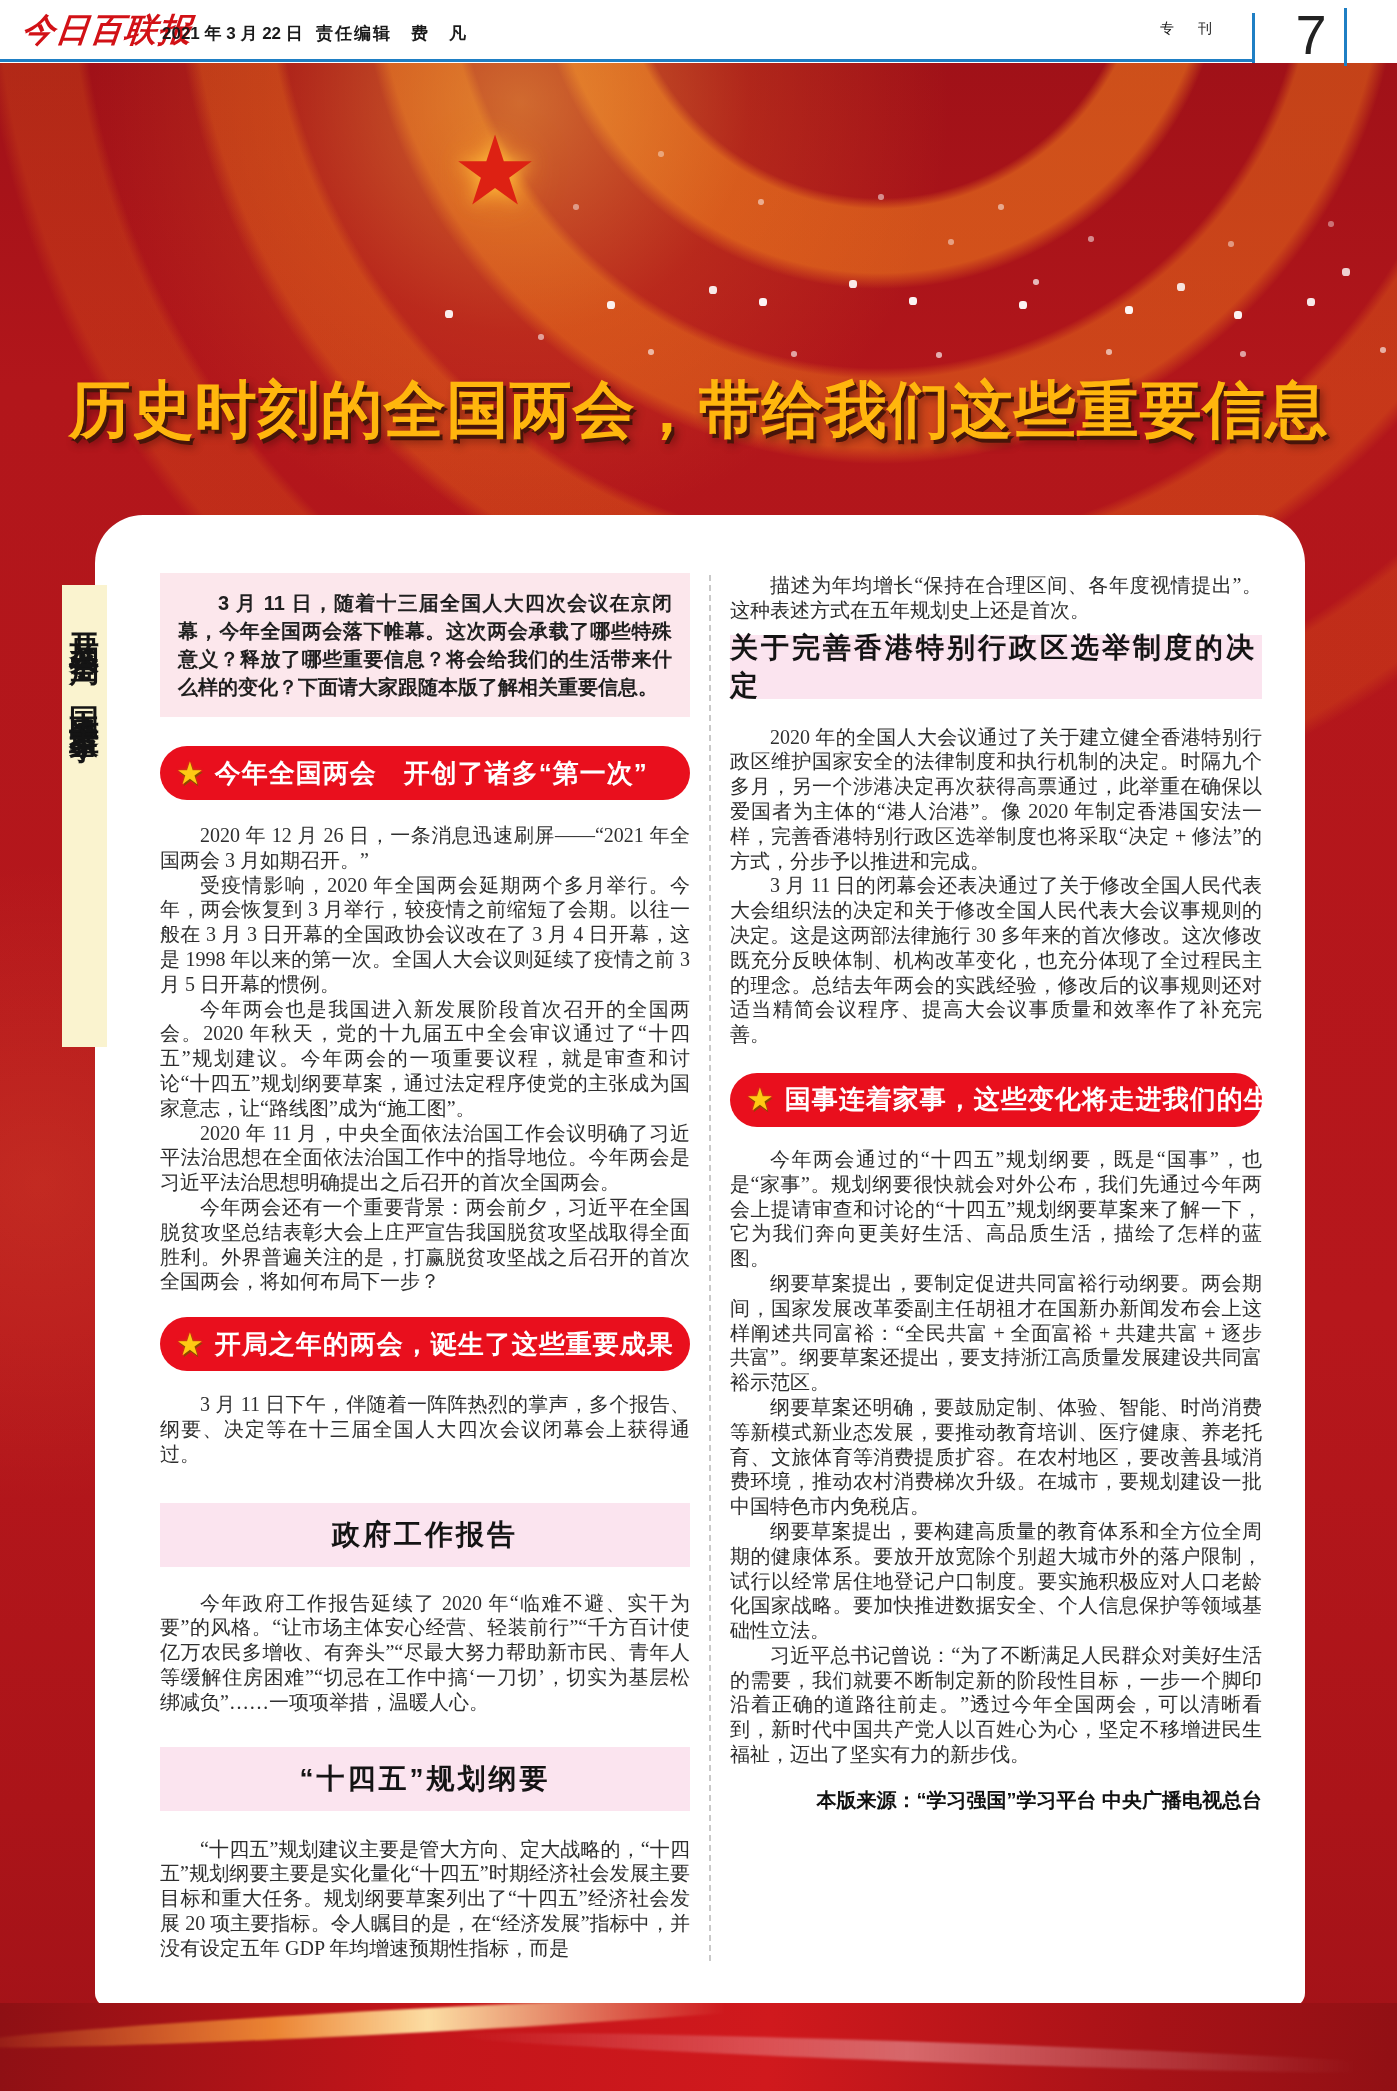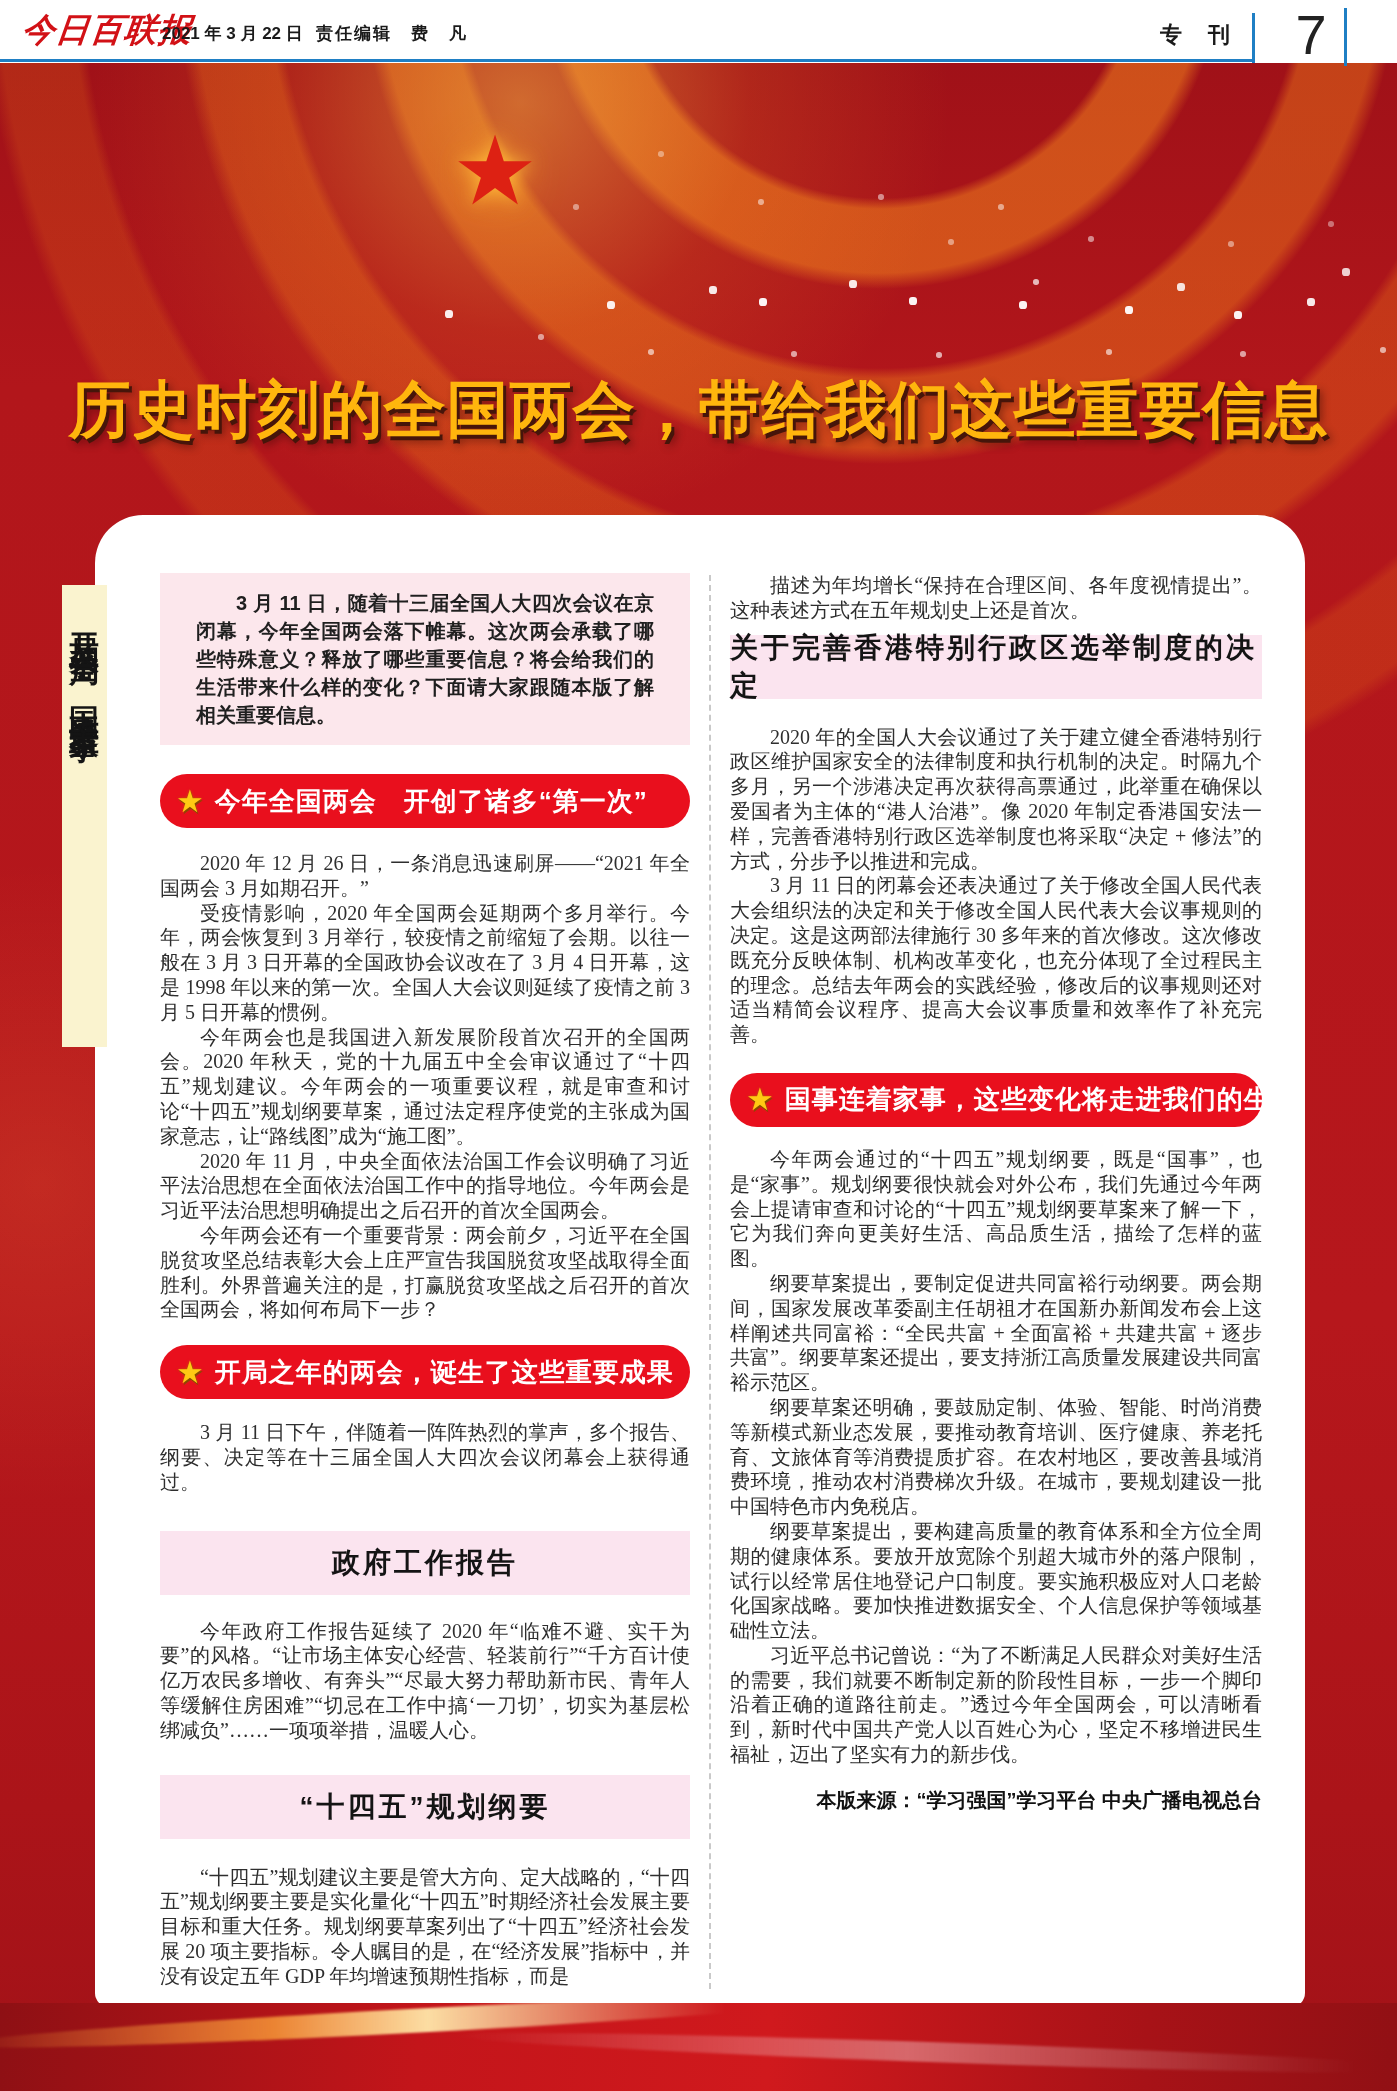--- a/index.html
+++ b/index.html
@@ -5,21 +5,21 @@
   html,body { margin:0; padding:0; background:#ffffff; }
   .page { position:relative; width:1397px; height:2091px; overflow:hidden; background:#fff;
           font-family:"Liberation Sans", sans-serif; }
 
   
   .topbar { position:absolute; top:0; left:0; width:1397px; height:63px; background:#fff; z-index:5; }
   .masthead { position:absolute; left:22px; top:8px; font-family:"Liberation Serif", serif;
               font-weight:bold; font-style:italic; font-size:33px; color:#d21116; letter-spacing:1px; transform:skewX(-6deg); }
   .hdr-date { position:absolute; left:162px; top:22px; font-weight:bold; font-size:17px; color:#1a1a1a; }
   .hdr-editor { position:absolute; left:316px; top:22px; font-weight:bold; font-size:17px; color:#1a1a1a; letter-spacing:2px; }
-  .hdr-edition { position:absolute; left:1160px; top:20px; font-weight:bold; font-size:22px; color:#1a1a1a; letter-spacing:10px; }
+  .hdr-edition { position:absolute; left:1160px; top:20px; font-weight:normal; font-size:14px; color:#1a1a1a; letter-spacing:10px; }
   .hdr-rule { position:absolute; left:0; top:59px; width:1252px; height:3px; background:#1f7fc4; }
   .hdr-vline1 { position:absolute; left:1252px; top:13px; width:3px; height:50px; background:#1f7fc4; }
   .hdr-vline2 { position:absolute; left:1344px; top:8px; width:3px; height:58px; background:#1f7fc4; }
   .page-num { position:absolute; left:1278px; top:2px; width:66px; text-align:center;
               font-size:56px; font-weight:300; color:#222; font-family:"Liberation Sans", sans-serif; }
 
   
   .poster { position:absolute; top:63px; left:0; width:1397px; height:2028px; z-index:1;
     background:
       radial-gradient(circle at 520px 40px, rgba(255,194,70,.50), rgba(255,150,40,.16) 230px, rgba(255,150,40,0) 430px),
@@ -62,21 +62,21 @@
   .side-slogan .s2 { margin-top:44px; }
 
   
   .card { position:absolute; left:95px; top:515px; width:1210px; height:1492px; z-index:6;
           background:#fff; border-radius:48px 48px 14px 14px; box-sizing:border-box; padding-top:58px; overflow:hidden; }
   .columns { display:flex; padding:0 43px 0 65px; }
   .col-left { width:530px; flex:none; }
   .divider { flex:none; width:0; border-left:2px dashed #c9c9c9; margin:2px 19px 0 19px; }
   .col-right { width:532px; flex:none; }
 
-  .intro-box { background:#fce7ec; padding:16px 36px; margin-bottom:29px; box-sizing:border-box;
+  .intro-box { background:#fce7ec; padding:16px 18px; margin-bottom:29px; box-sizing:border-box;
                font-weight:bold; font-size:20px; line-height:28px; color:#1f1f1f; text-align:justify; text-indent:2em; }
 
   .banner { height:54px; border-radius:28px; background:#e90f1d; display:flex; align-items:center;
             padding:0 16px; box-sizing:border-box; margin-bottom:23px; }
   .banner .star { font-size:31px; color:#ffc913; line-height:1; margin-right:11px;
                   text-shadow:1px 2px 0 #8a4a00, 0 0 3px #b36a00; }
   .banner .label { font-weight:bold; font-size:26px; color:#fff; letter-spacing:1px; white-space:nowrap; }
 
   .subhead { height:64px; background:#fbe4ef; display:flex; align-items:center; justify-content:center;
              font-weight:bold; font-size:28px; color:#141414; letter-spacing:3px; }

